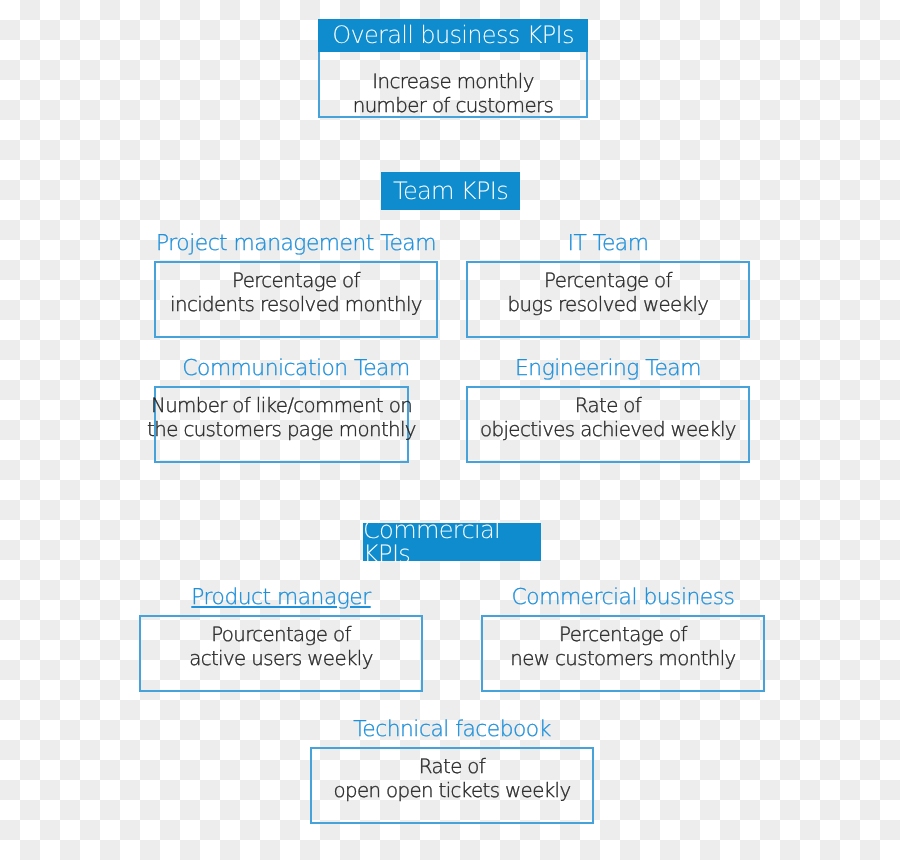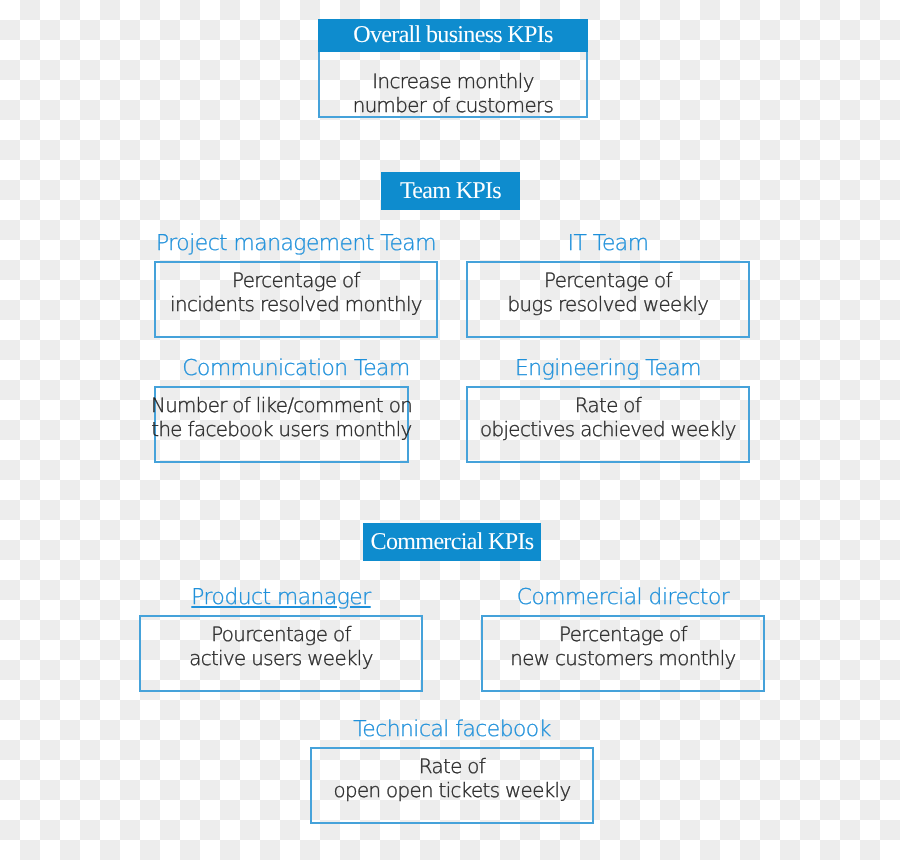--- a/index.html
+++ b/index.html
@@ -15,21 +15,21 @@
       linear-gradient(45deg,#ededed 25%,transparent 25%,transparent 75%,#ededed 75%);
     background-size:40px 40px;
     background-position:0 0,20px 20px;
   }
   .diagram{position:absolute;left:0;top:0;width:900px;height:860px;}
 
   
   .hdr{
     position:absolute;background:#0e8cce;color:#ffffff;
     display:flex;align-items:center;justify-content:center;
-    font-size:24.1px;letter-spacing:-0.7px;line-height:1;padding-bottom:0px;font-family:Liberation Serif, serif;
+    font-size:24.1px;letter-spacing:-0.7px;line-height:1;padding-bottom:0px;
   }
   
   .box{
     position:absolute;white-space:nowrap;
     border:2px solid #45a2da;
     display:flex;flex-direction:column;align-items:center;justify-content:center;
     text-align:center;color:#262626;
     font-size:19.8px;letter-spacing:-0.62px;line-height:24px;padding-bottom:13px;-webkit-text-stroke:0.36px #262626;
   }
   .box.nocap{border-top:none;padding-bottom:0;padding-top:19px;}
@@ -59,36 +59,36 @@
       <span>incidents resolved monthly</span>
     </div>
     <div class="lbl" style="left: 466px; top: 233px; width: 284px;">IT Team</div>
     <div class="box" style="left: 466px; top: 261px; width: 284px; height: 77px;">
       <span>Percentage of</span>
       <span>bugs resolved weekly</span>
     </div>
     <div class="lbl" style="left: 154px; top: 358px; width: 284px;">Communication Team</div>
     <div class="box" style="left: 154px; top: 386px; width: 255px; height: 77px;">
       <span>Number of like/comment on</span>
-      <span>the facebook users monthly</span>
+      <span>the customers page monthly</span>
     </div>
     <div class="lbl" style="left: 466px; top: 358px; width: 284px;">Engineering Team</div>
     <div class="box" style="left: 466px; top: 386px; width: 284px; height: 77px;">
       <span>Rate of</span>
       <span>objectives achieved weekly</span>
     </div>
     <div class="hdr" style="left: 363px; top: 523px; width: 178px; height: 38px;">
       <span>Commercial KPIs</span>
     </div>
     <div class="lbl" style="left: 139px; top: 587px; width: 284px; text-decoration: underline;">Product manager</div>
     <div class="box" style="left: 139px; top: 615px; width: 284px; height: 77px;">
       <span>Pourcentage of</span>
       <span>active users weekly</span>
     </div>
-    <div class="lbl" style="left: 481px; top: 587px; width: 284px;">Commercial director</div>
+    <div class="lbl" style="left: 481px; top: 587px; width: 284px;">Commercial business</div>
     <div class="box" style="left: 481px; top: 615px; width: 284px; height: 77px;">
       <span>Percentage of</span>
       <span>new customers monthly</span>
     </div>
     <div class="lbl" style="left: 310px; top: 719px; width: 284px;">Technical facebook</div>
     <div class="box" style="left: 310px; top: 747px; width: 284px; height: 77px;">
       <span>Rate of</span>
       <span>open open tickets weekly</span>
     </div>
   </div>

